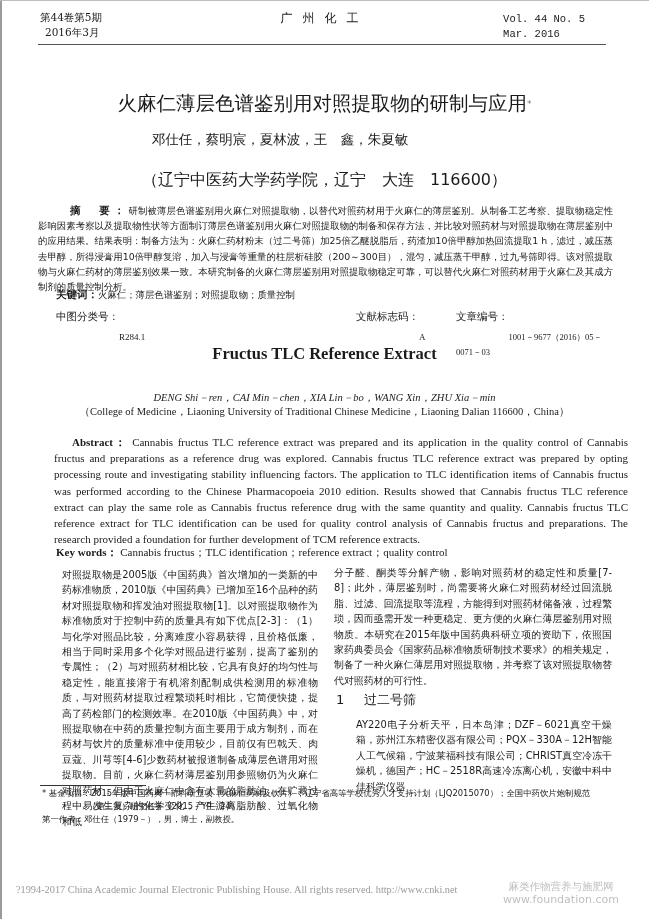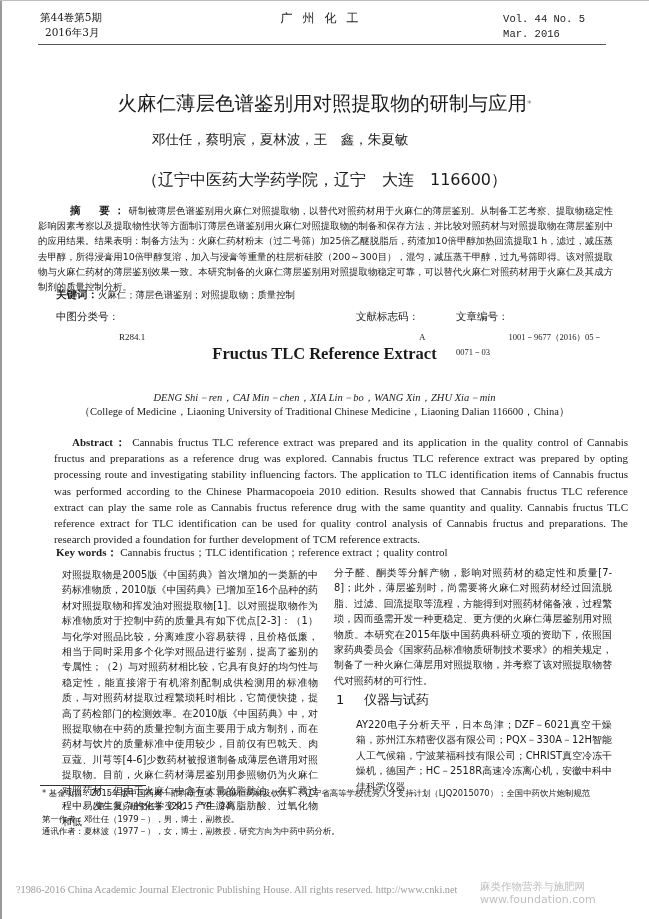--- a/index.html
+++ b/index.html
@@ -49,21 +49,21 @@
   .section-h { left: 336px; top: 692px; font-family: "DejaVu Sans", sans-serif; font-size: 13px; line-height: 16px; }
   .section-h .num { display: inline-block; width: 28px; }
   .col-right2 { left: 334px; width: 278px; top: 717px; font-family: "DejaVu Sans", sans-serif; font-size: 9.9px; line-height: 15.4px; text-align: justify; }
   .col-right2 .indent { padding-left: 22px; }
 
   .fn-rule { left: 40px; top: 785px; width: 106px; height: 1px; background: #333; }
   .footnotes { left: 42px; top: 787px; width: 570px; font-family: "DejaVu Sans", sans-serif; font-size: 8.4px; line-height: 12.8px; }
   .footnotes .cont { padding-left: 46px; }
 
   .copyright { left: 16px; top: 884px; font-family: "Liberation Serif", serif; font-size: 10.3px; color: #9a9a9a; white-space: nowrap; }
-  .watermark { left: 480px; top: 880px; font-family: "DejaVu Sans", sans-serif; color: #bfbfbf; text-align: left; width: 162px; }
+  .watermark { left: 480px; top: 880px; font-family: "DejaVu Sans", sans-serif; color: #bfbfbf; text-align: center; width: 162px; }
   .watermark .w1 { font-size: 10.5px; line-height: 13px; }
   .watermark .w2 { font-size: 11px; line-height: 14px; }
 </style>
 </head>
 <body>
 
 <div class="frame-left"></div>
 <div class="frame-top"></div>
 
 <div class="abs hdr-left">
@@ -110,31 +110,30 @@
   <span class="lab">Key words：</span> <span>Cannabis fructus；TLC identification；reference extract；quality control</span>
 </div>
 
 <div class="abs col-left">
   <div class="indent">对照提取物是2005版《中国药典》首次增加的一类新的中药标准物质，2010版《中国药典》已增加至16个品种的药材对照提取物和挥发油对照提取物[1]。以对照提取物作为标准物质对于控制中药的质量具有如下优点[2-3]：（1）与化学对照品比较，分离难度小容易获得，且价格低廉，相当于同时采用多个化学对照品进行鉴别，提高了鉴别的专属性；（2）与对照药材相比较，它具有良好的均匀性与稳定性，能直接溶于有机溶剂配制成供检测用的标准物质，与对照药材提取过程繁琐耗时相比，它简便快捷，提高了药检部门的检测效率。在2010版《中国药典》中，对照提取物在中药的质量控制方面主要用于成方制剂，而在药材与饮片的质量标准中使用较少，目前仅有巴戟天、肉豆蔻、川芎等[4-6]少数药材被报道制备成薄层色谱用对照提取物。目前，火麻仁药材薄层鉴别用参照物仍为火麻仁对照药材，但由于火麻仁中含有大量的脂肪油，在贮藏过程中易发生复杂的化学变化，产生游离脂肪酸、过氧化物和低</div>
 </div>
 <div class="abs col-right">
   <div>分子醛、酮类等分解产物，影响对照药材的稳定性和质量[7-8]；此外，薄层鉴别时，尚需要将火麻仁对照药材经过回流脱脂、过滤、回流提取等流程，方能得到对照药材储备液，过程繁琐，因而亟需开发一种更稳定、更方便的火麻仁薄层鉴别用对照物质。本研究在2015年版中国药典科研立项的资助下，依照国家药典委员会《国家药品标准物质研制技术要求》的相关规定，制备了一种火麻仁薄层用对照提取物，并考察了该对照提取物替代对照药材的可行性。</div>
 </div>
 <div class="abs section-h">
-  <span class="num">1</span><span>仪器与试药</span>
+  <span class="num">1</span><span>过二号筛</span>
 </div>
 <div class="abs col-right2">
   <div class="indent">AY220电子分析天平，日本岛津；DZF－6021真空干燥箱，苏州江东精密仪器有限公司；PQX－330A－12H智能人工气候箱，宁波莱福科技有限公司；CHRIST真空冷冻干燥机，德国产；HC－2518R高速冷冻离心机，安徽中科中佳科学仪器</div>
 </div>
 
 <div class="abs fn-rule"></div>
 <div class="abs footnotes">
   <div>* 基金项目：2015年版中国药典一部科研立项（火麻仁药材及饮片）；辽宁省高等学校优秀人才支持计划（LJQ2015070）；全国中药饮片炮制规范</div>
   <div class="cont">（第二批）研究任务（2015－YP－24）。</div>
   <div>第一作者：邓仕任（1979－），男，博士，副教授。</div>
-  <div>通讯作者：夏林波（1977－），女，博士，副教授，研究方向为中药中药分析。</div>
 </div>
 
-<div class="abs copyright">?1986-2016 China Academic Journal Electronic Publishing House. All rights reserved.    http://www.cnki.net</div>
+<div class="abs copyright">?1994-2017 China Academic Journal Electronic Publishing House. All rights reserved.    http://www.cnki.net</div>
 <div class="abs watermark">
   <div class="w1">麻类作物营养与施肥网</div>
   <div class="w2">www.foundation.com</div>
 </div>
 
 </body></html>

